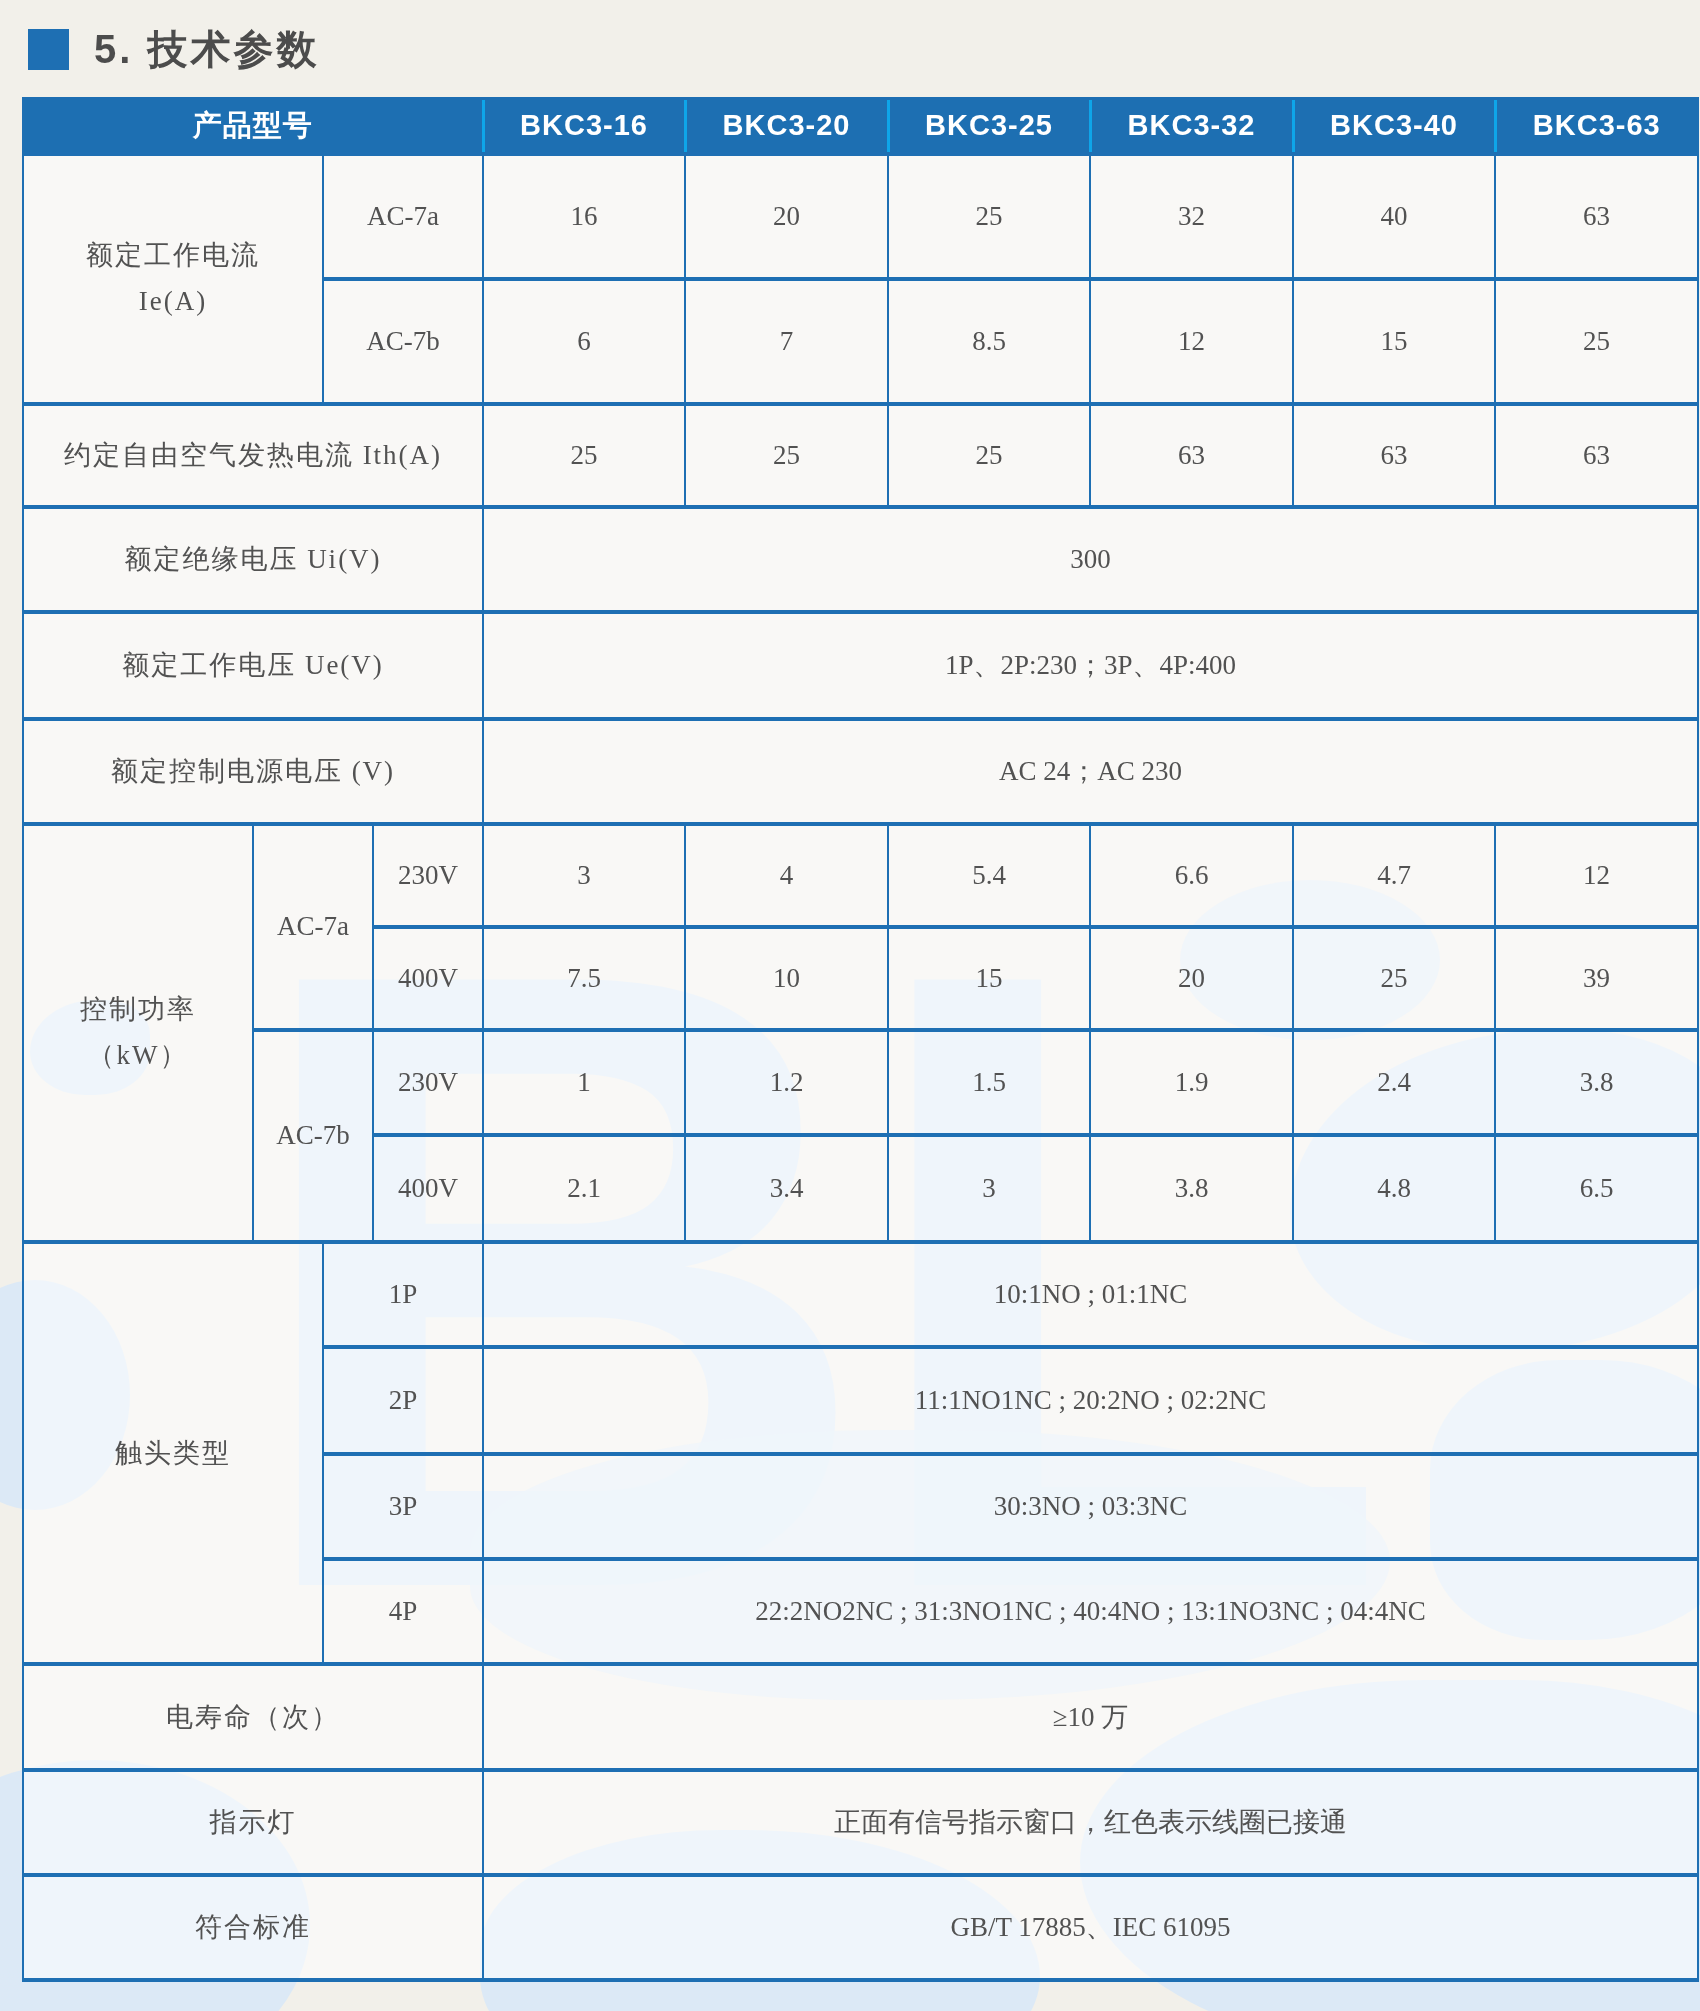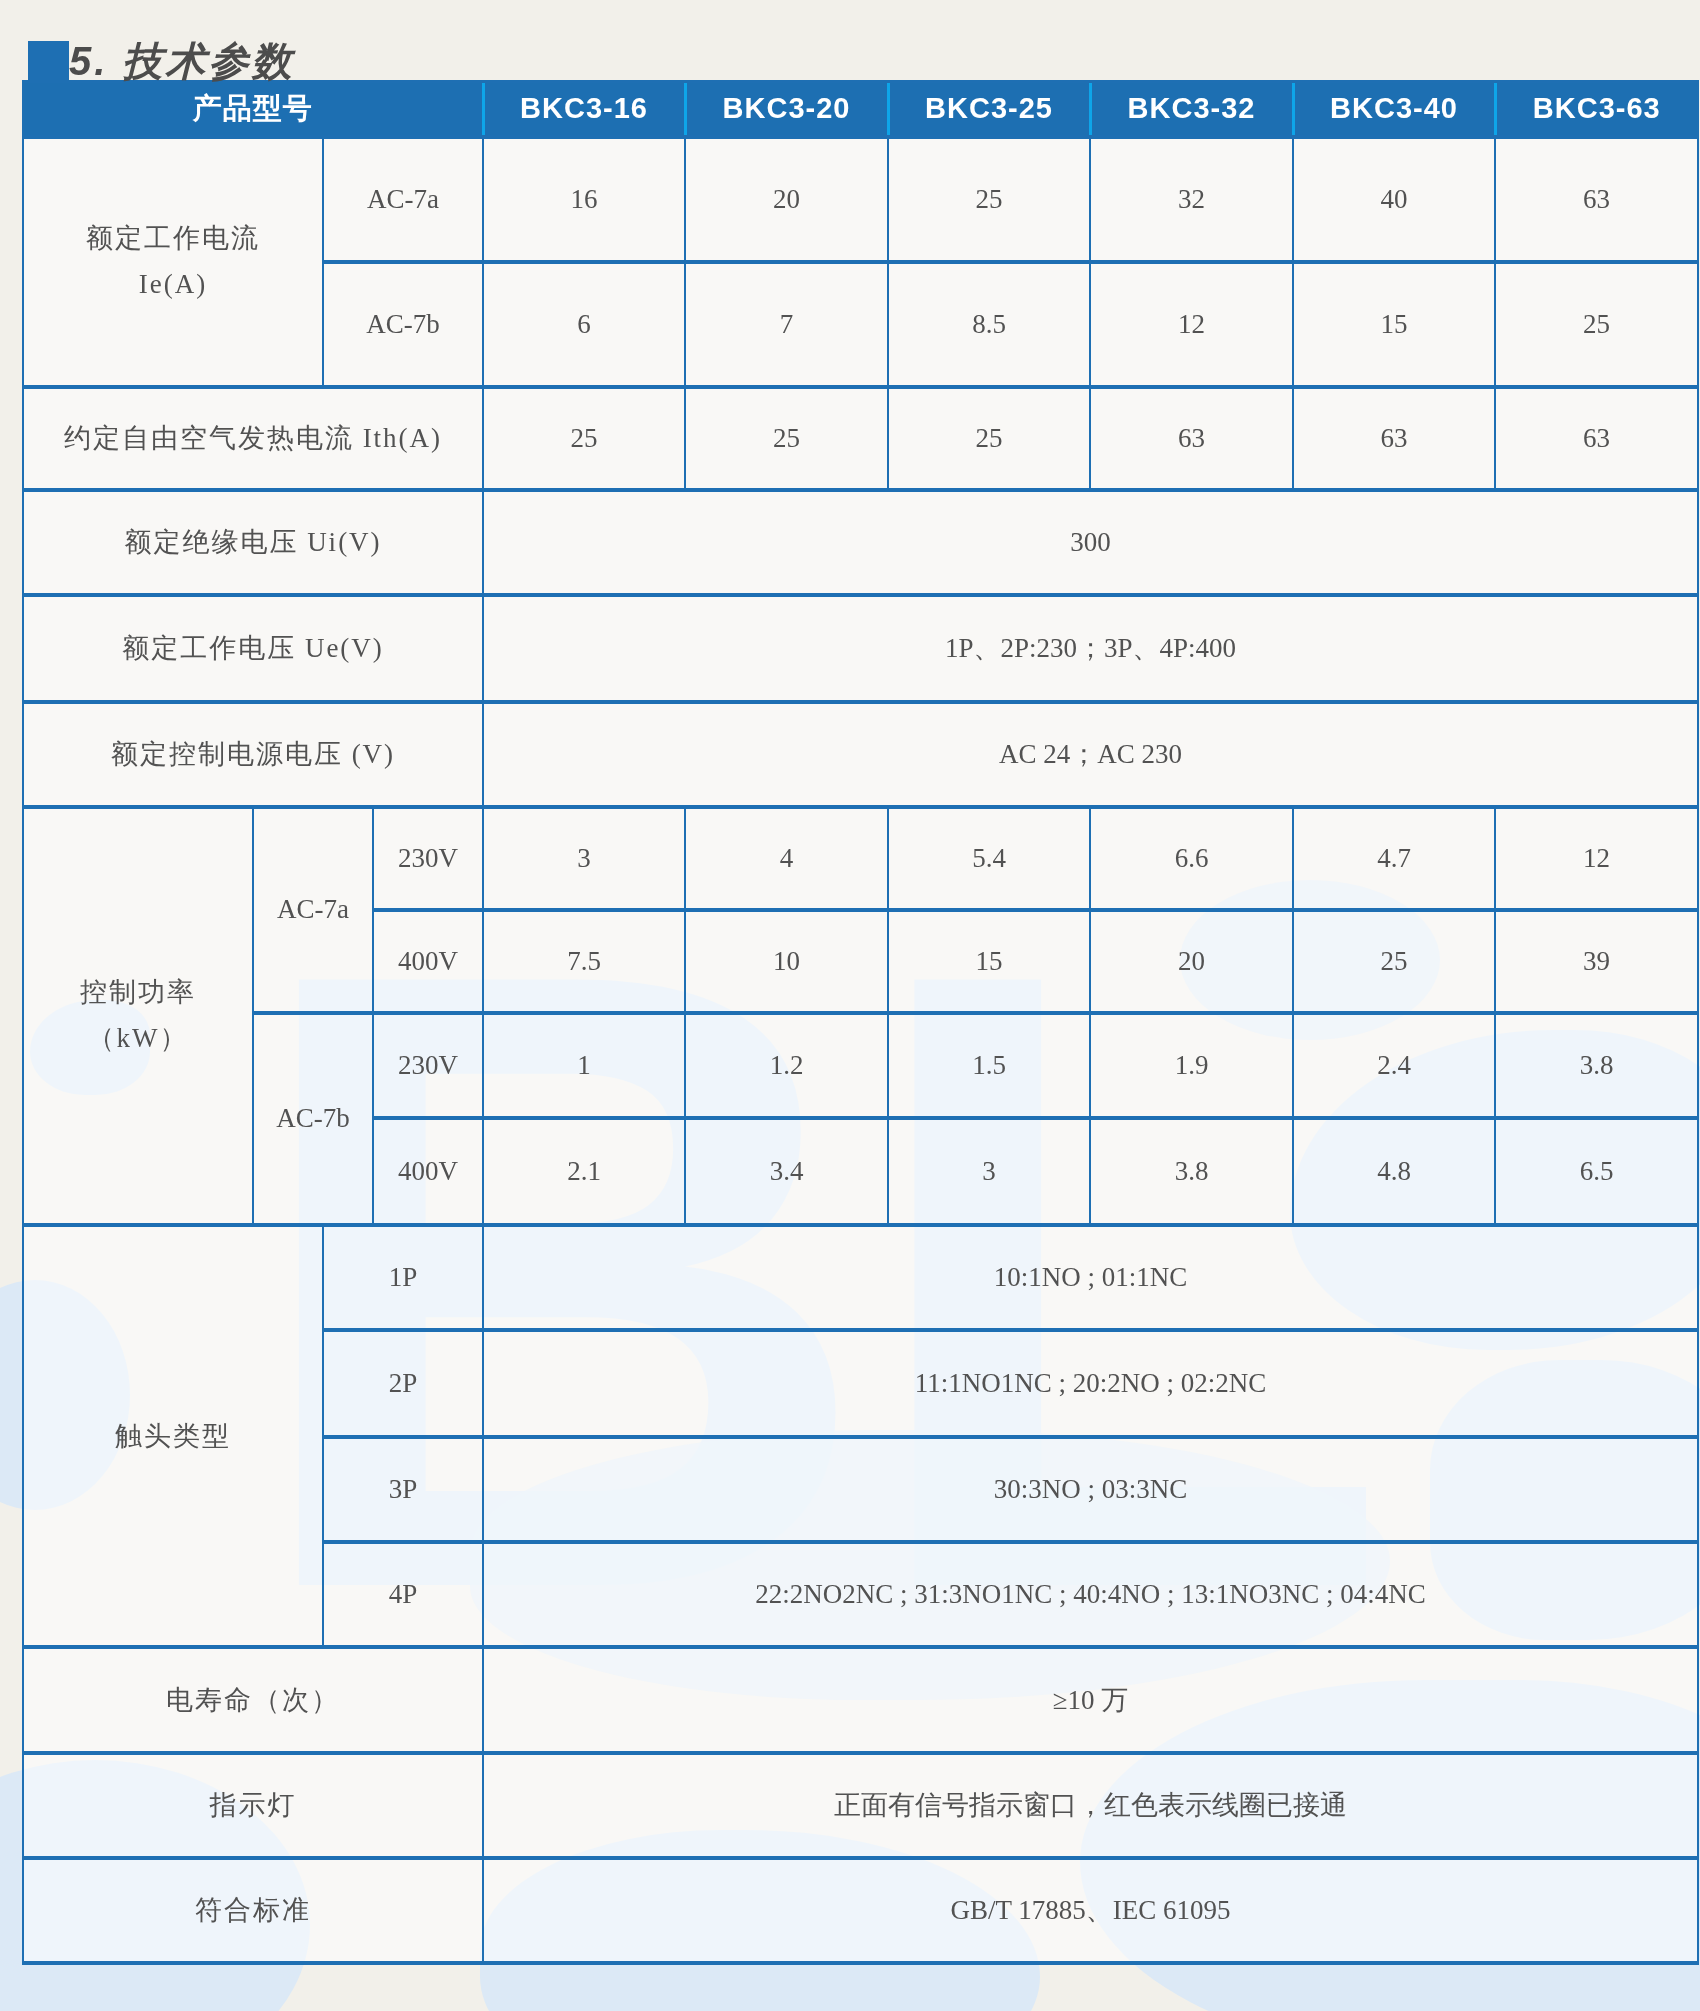--- a/index.html
+++ b/index.html
@@ -22,29 +22,29 @@
   .b1{left:-120px;top:1760px;width:430px;height:330px;}
   .b2{left:480px;top:1830px;width:560px;height:280px;border-radius:45% 55% 50% 50%;}
   .b3{left:1080px;top:1680px;width:720px;height:380px;border-radius:55% 45% 40% 60%;}
   .b4{left:1290px;top:1030px;width:460px;height:320px;border-radius:60% 40% 55% 45%;}
   .b5{left:-60px;top:1280px;width:190px;height:230px;}
   .b6{left:30px;top:1000px;width:120px;height:95px;border-radius:60% 40% 50% 50%;}
   .b7{left:1430px;top:1360px;width:330px;height:280px;border-radius:45% 55% 60% 40%;}
   .b8{left:470px;top:1430px;width:920px;height:270px;opacity:.75;border-radius:48% 52% 55% 45%;}
   .b9{left:1180px;top:880px;width:260px;height:160px;opacity:.8;}
   
-  .title-row{position:absolute;left:28px;top:34px;display:flex;align-items:center;z-index:2;font-style:italic;}
+  .title-row{position:absolute;left:28px;top:22px;display:flex;align-items:center;gap:25px;z-index:2;}
   .title-square{width:41px;height:41px;background:#1e6fb3;}
   .page-title{
     margin:0;font-family:"Liberation Sans","DejaVu Sans",sans-serif;
     font-weight:bold;font-size:40px;color:#4c4c4c;letter-spacing:3px;
   }
   
   table.spec{
-    position:absolute;left:22px;top:80px;width:1676px;z-index:1;
+    position:absolute;left:22px;top:97px;width:1676px;z-index:1;
     border-collapse:collapse;table-layout:fixed;
   }
   .spec td,.spec th{
     border:2px solid #1e6fb3;
     border-top-width:4px;border-bottom-width:4px;
     text-align:center;vertical-align:middle;
     background:rgba(255,255,255,0.55);
     color:#525252;font-size:27px;
     padding:0 6px;overflow:hidden;
   }

